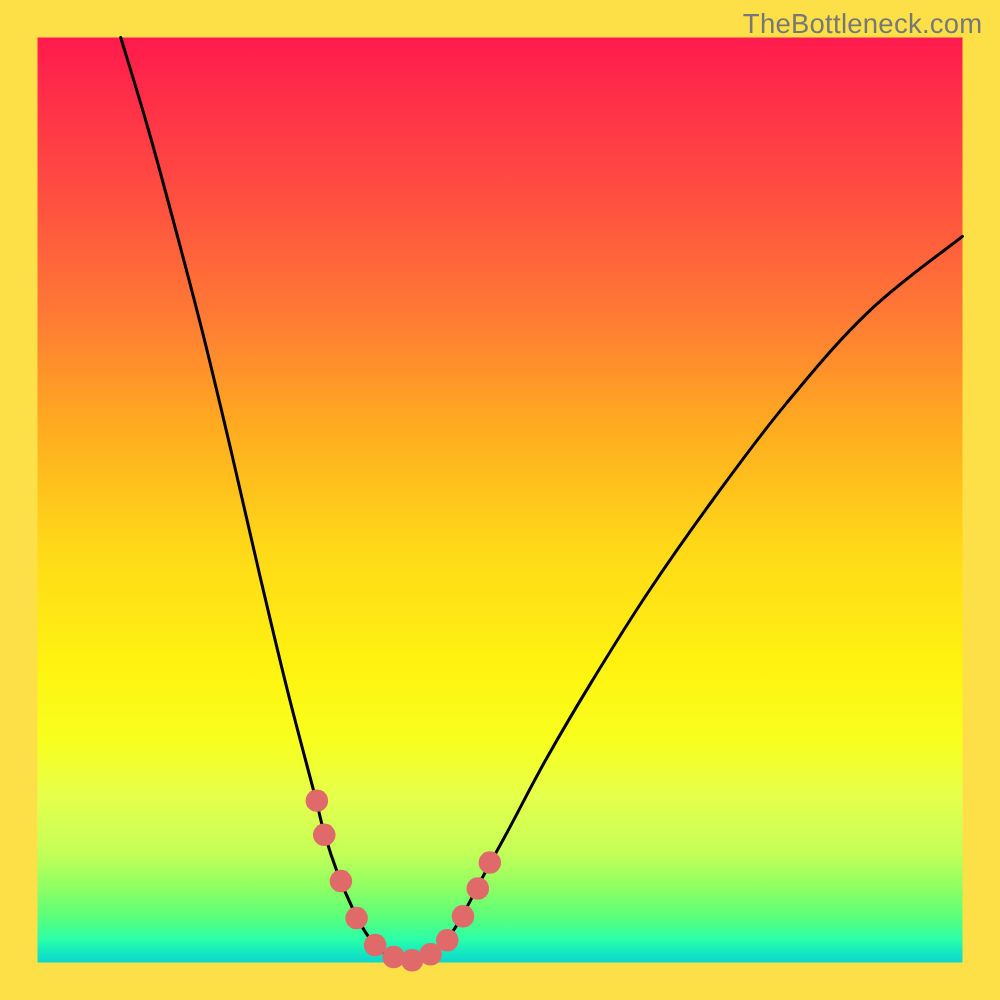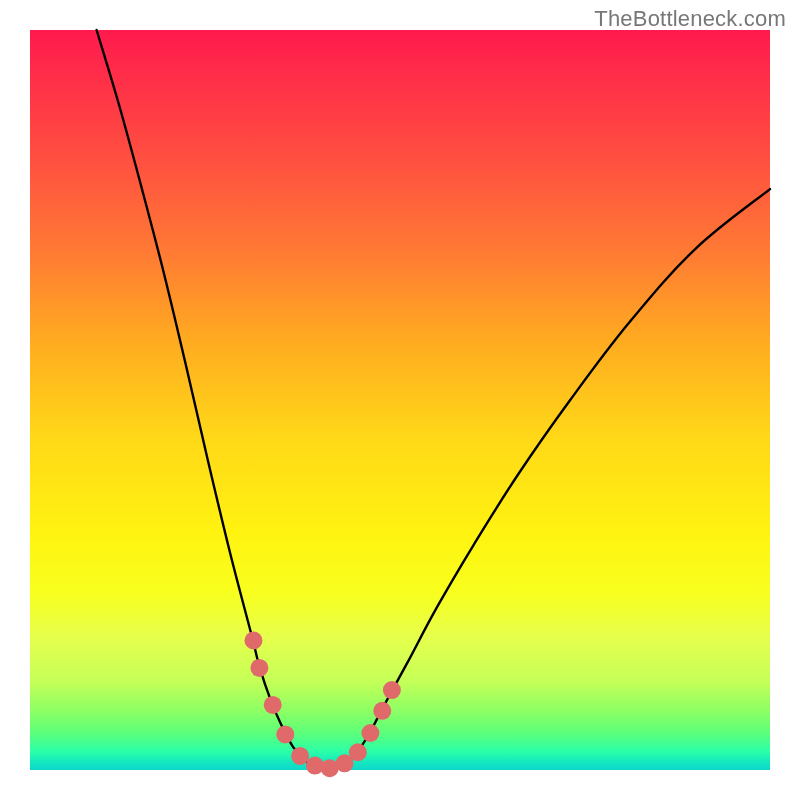--- a/index.html
+++ b/index.html
@@ -8,21 +8,21 @@
     width: 800px;
     height: 800px;
     background: #000;
     overflow: hidden;
     font-family: Arial, Helvetica, sans-serif;
   }
   .frame {
     position: relative;
     width: 800px;
     height: 800px;
-    background: #ffffff;
+    background: #fde047;
   }
   .plot {
     position: absolute;
     left: 30px;
     top: 30px;
     width: 740px;
     height: 740px;
     background: linear-gradient(
       to bottom,
       #ff1a4d 0%,

